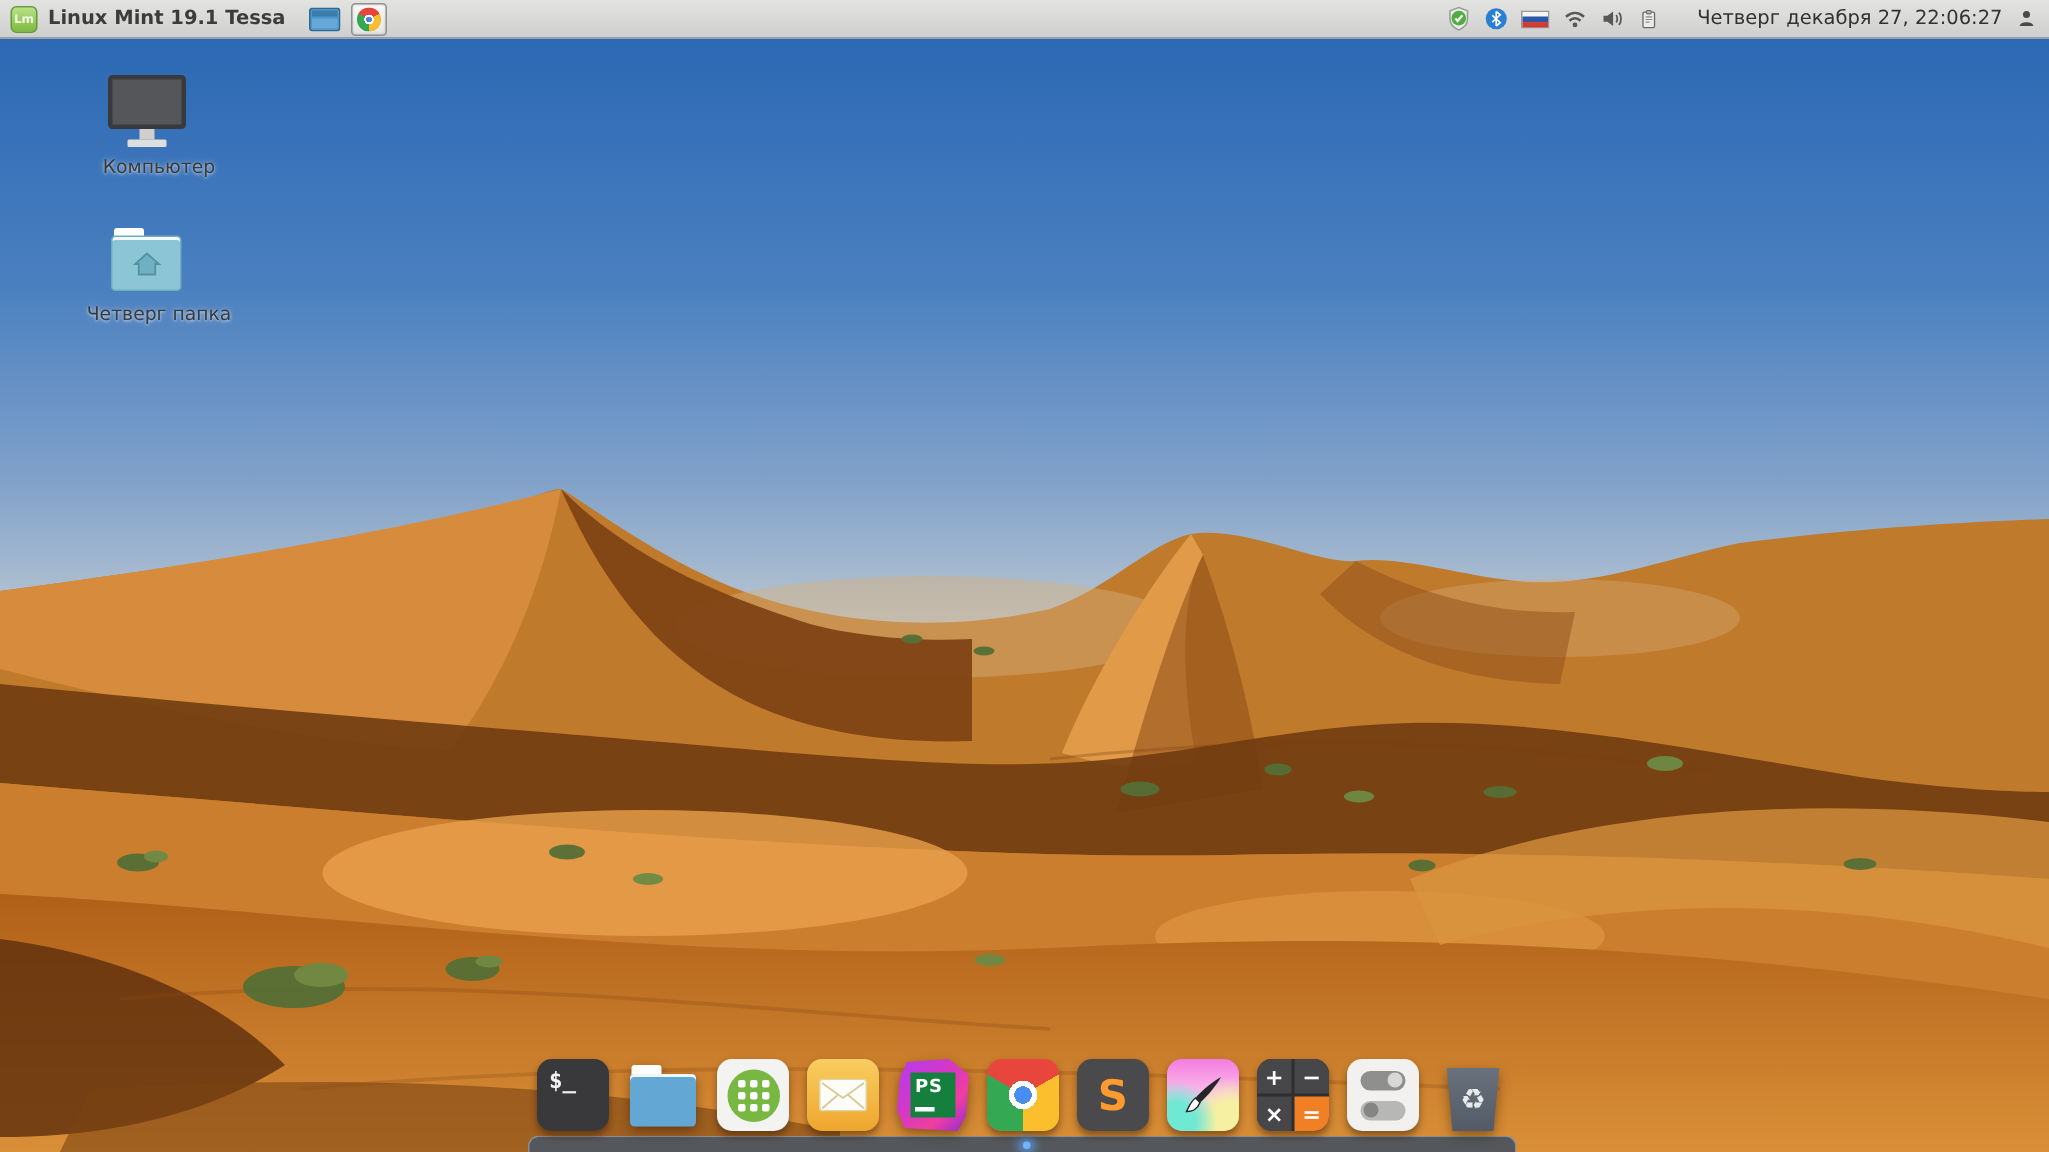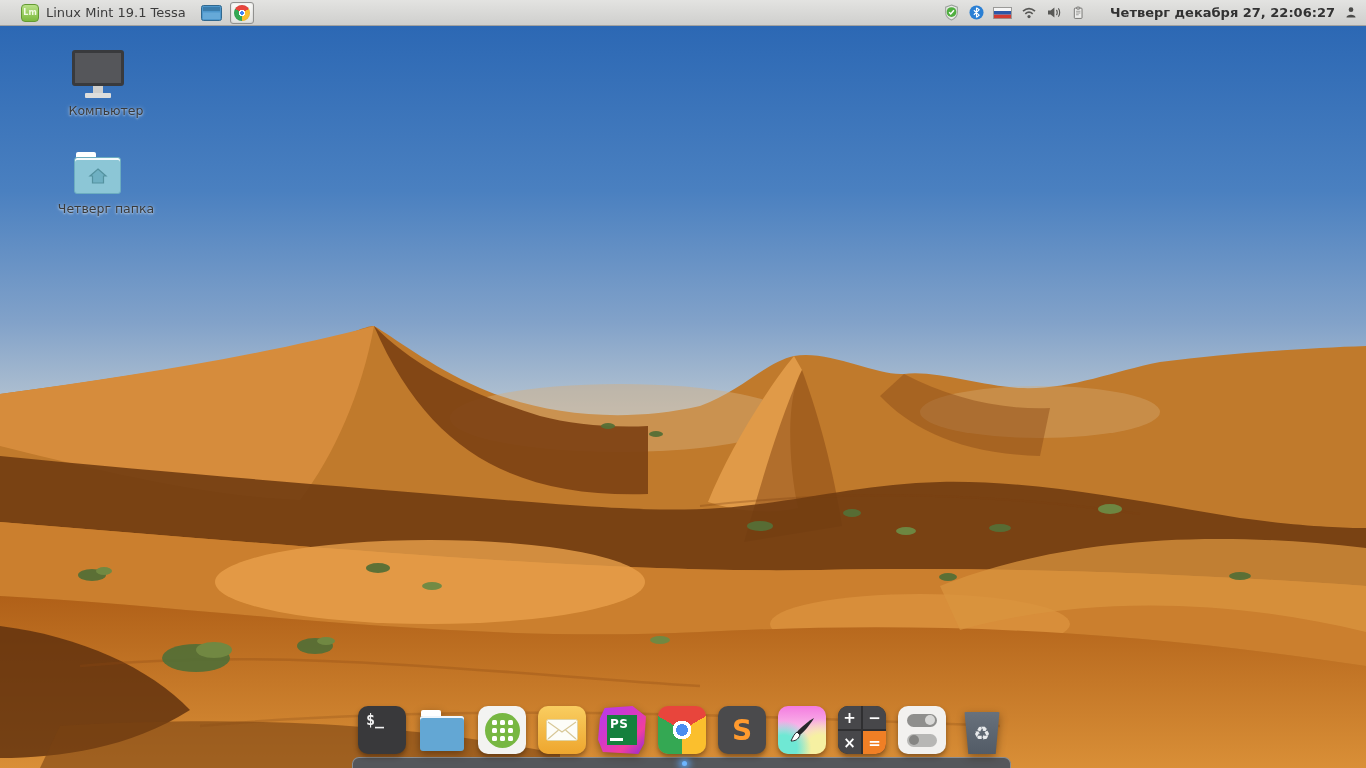--- a/index.html
+++ b/index.html
@@ -3,29 +3,29 @@
 <meta charset="utf-8">
 <style>
   * { margin:0; padding:0; box-sizing:border-box; }
   html,body { width:1366px; height:768px; overflow:hidden; font-family:"DejaVu Sans", sans-serif; }
   #screen { position:relative; width:1366px; height:768px; background:#2e6bb5; }
 
   
   .panel { position:absolute; top:0; left:0; width:1366px; height:26px;
     background:linear-gradient(#e3e3e1,#cfcfcd); border-bottom:1px solid #a2a2a0;
     display:flex; align-items:center; z-index:30; }
-  .panel-left { display:flex; align-items:center; padding-left:21px; }
+  .panel-left { display:flex; align-items:center; padding-left:7px; }
   .mint-logo { width:18px; height:18px; border-radius:4px;
     background:linear-gradient(#b9e187,#7cb93e); border:1px solid #649a33;
     color:#f2fbe4; font-size:8px; font-weight:bold; display:flex; align-items:center; justify-content:center; }
-  .panel-title { font-size:13px; font-weight:normal; color:#3c3c3c; margin-left:7px; margin-right:14px; }
+  .panel-title { font-size:13px; font-weight:bold; color:#3c3c3c; margin-left:7px; margin-right:14px; }
   .win-btn { width:24px; height:22px; display:flex; align-items:center; justify-content:center; margin-right:6px; border-radius:3px; }
   .win-btn.active { border:1px solid #91918f; background:linear-gradient(#fbfbf9,#e3e3e1); box-shadow:inset 0 0 2px rgba(0,0,0,.18); }
   .panel-right { margin-left:auto; display:flex; align-items:center; gap:9px; padding-right:8px; }
-  .clock { font-size:13px; font-weight:bold; color:#323232; white-space:nowrap;margin-left:16px; }
+  .clock { font-size:13px; font-weight:normal; color:#323232; white-space:nowrap;margin-left:16px; }
   .tray-svg { display:block; }
 
   .chrome-ball { border-radius:50%;
     background:
       radial-gradient(circle at 50% 50%, #4285f4 0 17%, #ffffff 17% 29%, rgba(0,0,0,0) 29%),
       conic-gradient(from -60deg, #e8453c 0 120deg, #fbbf2d 0 240deg, #34a853 0 360deg);
     box-shadow:inset 0 0 1px rgba(0,0,0,.25); }
   .chrome-mini { width:16px; height:16px; }
 
   

